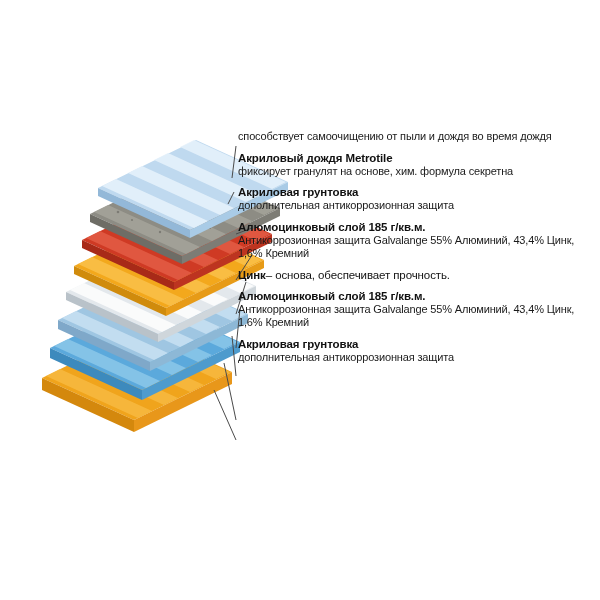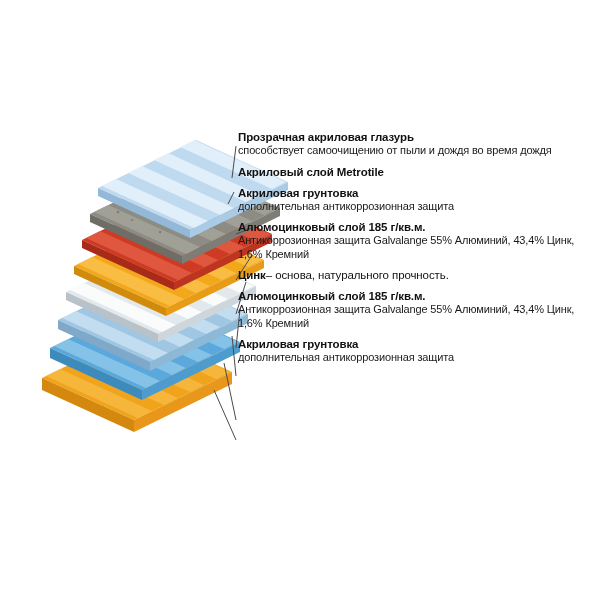--- a/index.html
+++ b/index.html
@@ -168,43 +168,43 @@
       <path d="M240,309 L236,348"></path>
       <path d="M232,336 L236,376"></path>
       <path d="M224,363 L236,420"></path>
       <path d="M214,390 L236,440"></path>
     </g>
   </svg>
 
   <div class="labels">
 
     <div class="label-block">
-      <div class="label-title">Прозрачная акриловая глазурь</div>
       <div class="label-desc">способствует самоочищению от пыли и дождя  во время дождя</div>
     </div>
 
     <div class="label-block">
     </div>
 
     <div class="label-block">
-      <div class="label-title">Акриловый слой Metrotile</div>
+      <div class="label-title">Акриловый дождя Metrotile</div>
+      <div class="label-desc">фиксирует гранулят на основе, хим. формула секретна</div>
     </div>
 
     <div class="label-block">
       <div class="label-title">Акриловая грунтовка</div>
       <div class="label-desc">дополнительная антикоррозионная защита</div>
     </div>
 
     <div class="label-block">
       <div class="label-title">Алюмоцинковый слой 185 г/кв.м.</div>
       <div class="label-desc">Антикоррозионная защита Galvalange 55% Алюминий, 43,4% Цинк, 1,6% Кремний</div>
     </div>
 
     <div class="label-block">
-      <div class="label-title"><span>Цинк</span><span class="thin">– основа, натурального прочность.</span></div>
+      <div class="label-title"><span>Цинк</span><span class="thin">– основа, обеспечивает прочность.</span></div>
     </div>
 
     <div class="label-block">
       <div class="label-title">Алюмоцинковый слой 185 г/кв.м.</div>
       <div class="label-desc">Антикоррозионная защита Galvalange 55% Алюминий, 43,4% Цинк, 1,6% Кремний</div>
     </div>
 
     <div class="label-block">
       <div class="label-title">Акриловая грунтовка</div>
       <div class="label-desc">дополнительная антикоррозионная защита</div>

